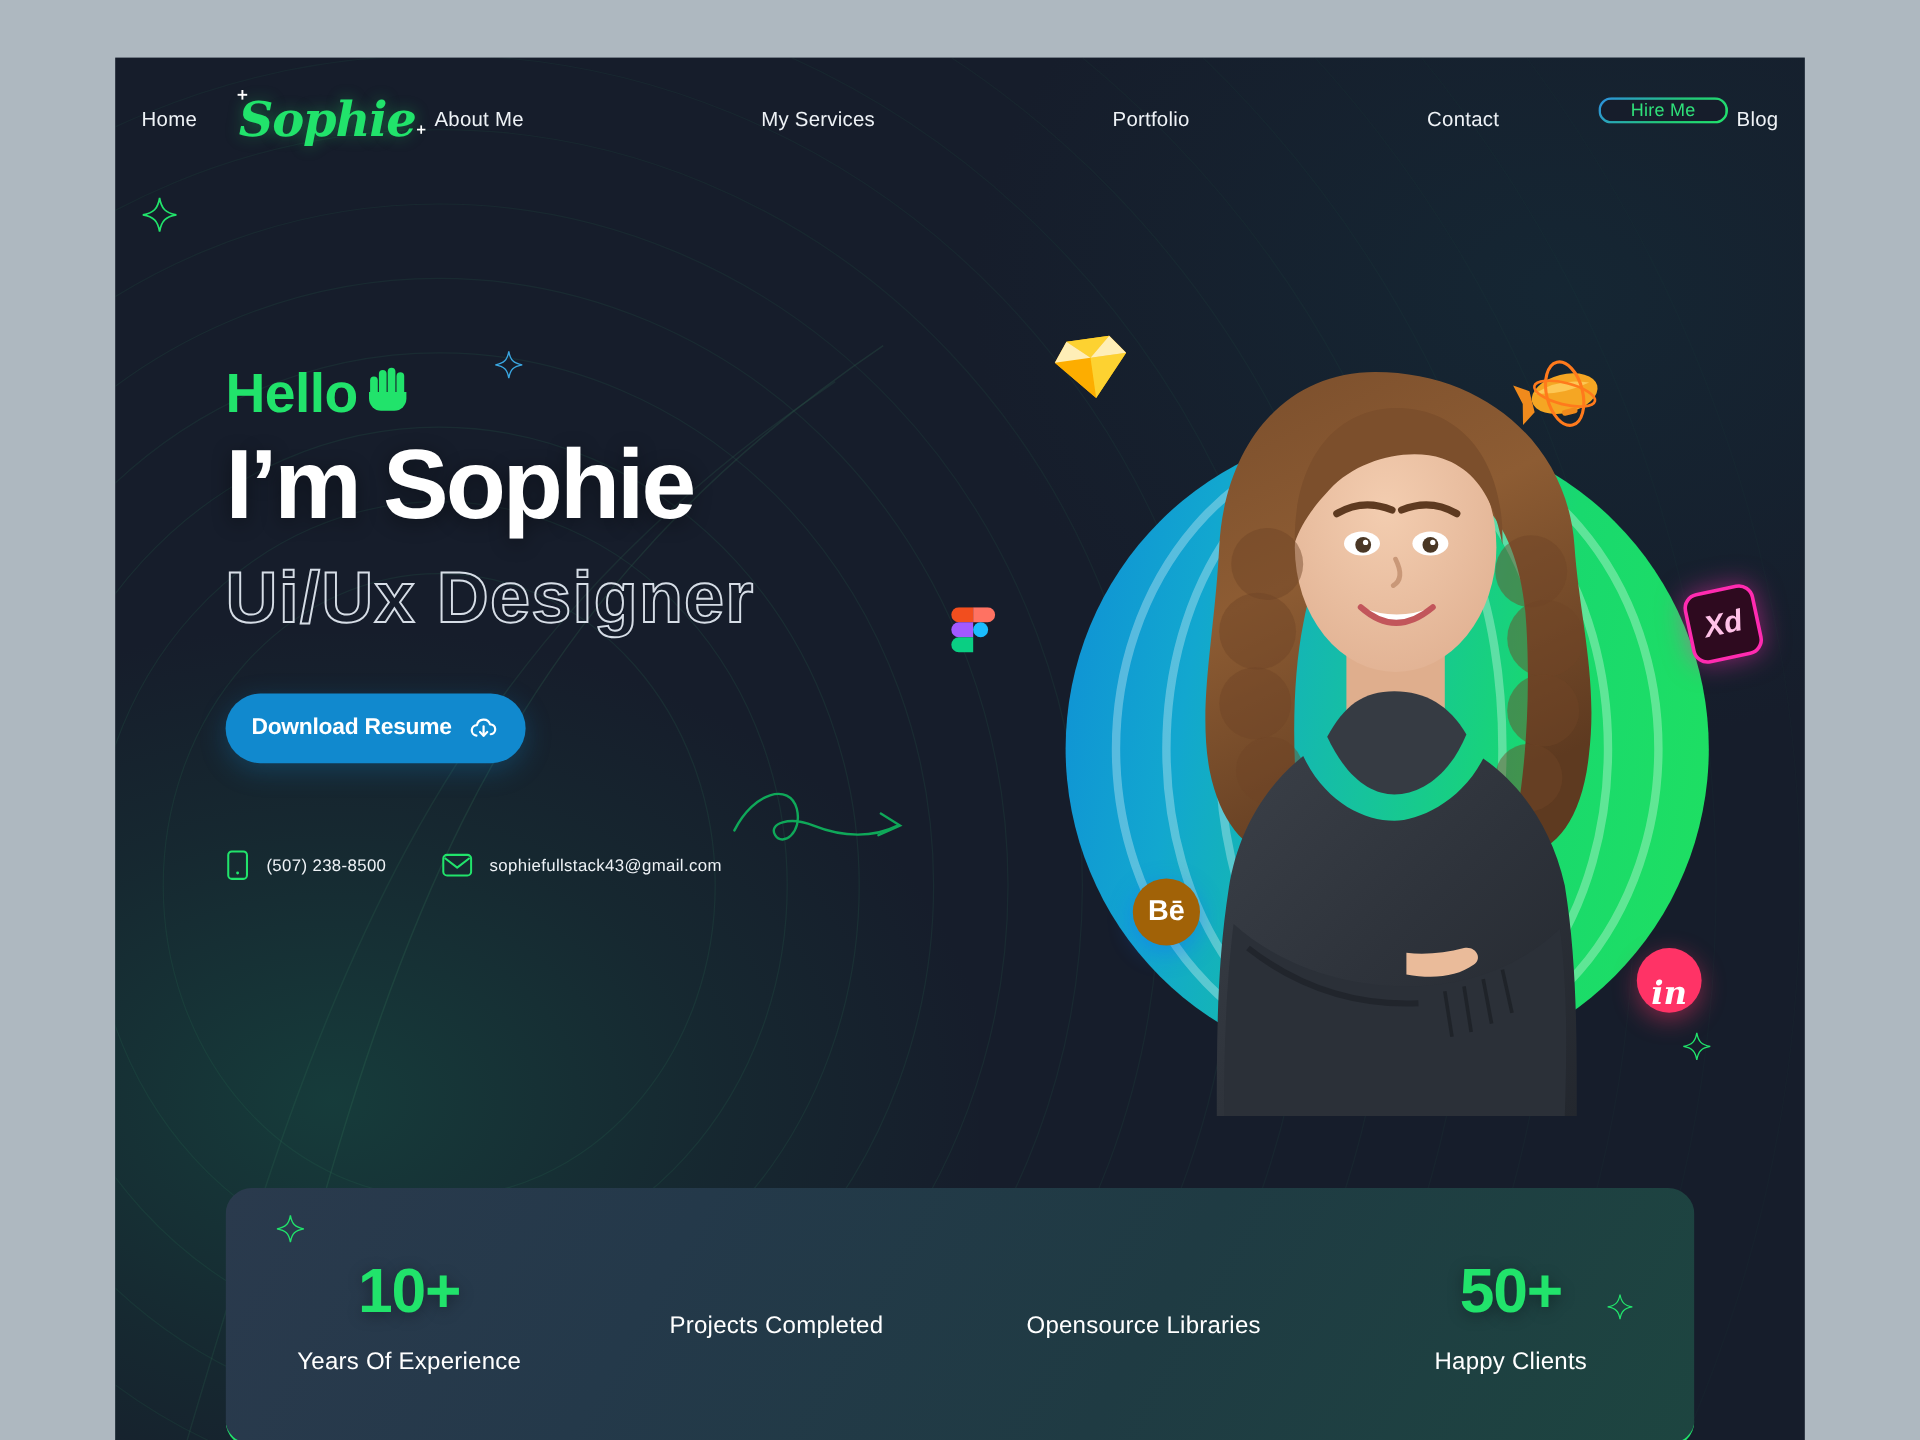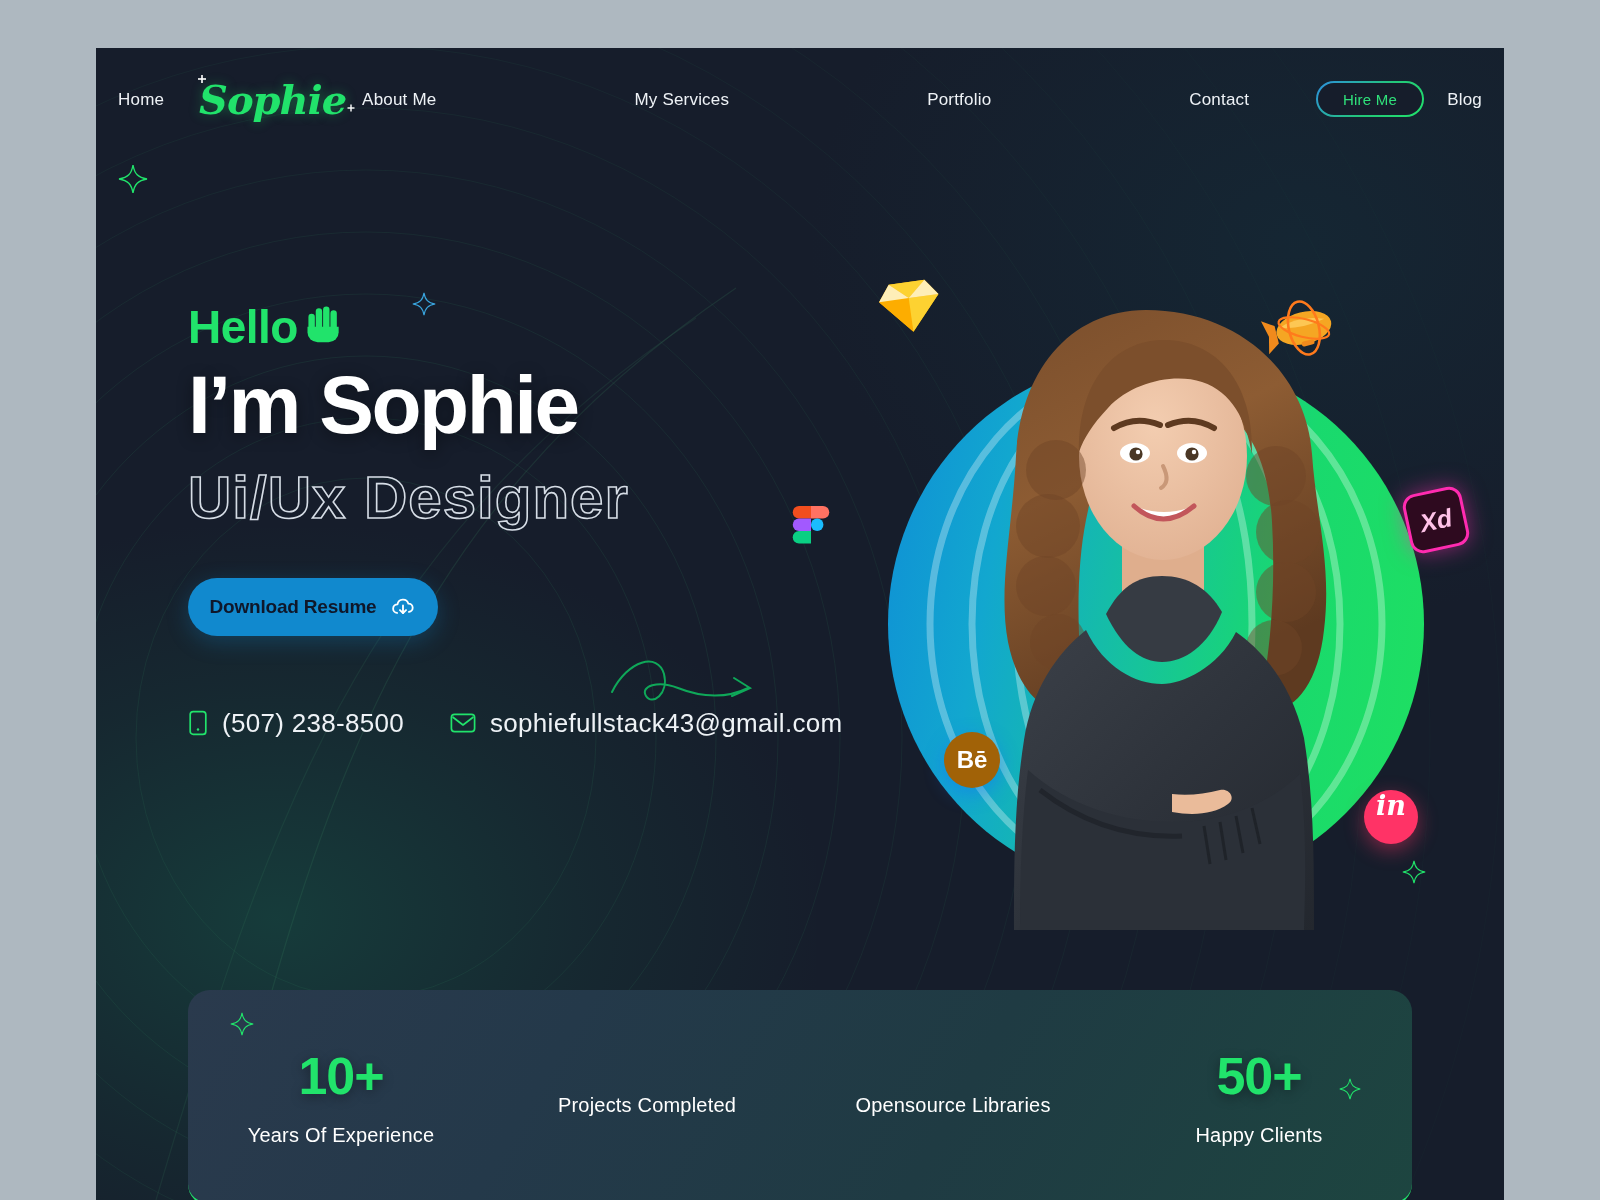--- a/index.html
+++ b/index.html
@@ -57,22 +57,22 @@
   .logo-spark::after  { left:0; top:4px; width:10px; height:2px; }
 
   .nav { position:absolute; left:0; right:0; top:0; height:104px;
          display:flex; align-items:center; justify-content:space-between; gap:0; }
   .nav a {
     color:#eef2f6; font-size:17px; text-decoration:none;
     padding:8px 22px; letter-spacing:.2px; white-space:nowrap;
   }
 
   .hire-btn {
-    position:absolute; right:80px; top:33px;
-    width:108px; height:36px; border-radius:20px;
+    position:absolute; right:64px; top:33px;
+    width:108px; height:22px; border-radius:20px;
     display:flex; align-items:center; justify-content:center;
     color:#2fe07a; font-size:15px; letter-spacing:.2px;
     background:linear-gradient(#161d2b,#161d2b) padding-box,
                linear-gradient(135deg,#2d8fe0 0%, #23c679 55%, #21e36b 100%) border-box;
     border:2px solid transparent;
     cursor:pointer;
   }
 
   
   .hero-left { position:absolute; left:92px; top:252px; width:640px; z-index:15; }
@@ -94,31 +94,31 @@
     font-size:60px; font-weight:700; letter-spacing:1px;
     color:transparent;
     -webkit-text-stroke:1.6px #d6dde6;
   }
 
   .dl-btn {
     margin-top:46px;
     width:250px; height:58px; border-radius:29px;
     background:#1189ce;
     display:flex; align-items:center; justify-content:center; gap:14px;
-    color:#0f172a; font-size:19px; font-weight:700; letter-spacing:-.2px;
+    color:#ffffff; font-size:19px; font-weight:700; letter-spacing:-.2px;
     cursor:pointer; border:none;
     box-shadow:0 6px 22px rgba(17,137,206,.28);
   }
 
   .contact-row {
     margin-top:72px; display:flex; align-items:center; gap:46px;
   }
   .contact-item { display:flex; align-items:center; gap:14px; }
   .contact-item span {
-    color:#eef2f6; font-size:26px; letter-spacing:.3px; white-space:nowrap;
+    color:#eef2f6; font-size:14px; letter-spacing:.3px; white-space:nowrap;
   }
 
   
   .hero-right {
     position:absolute; left:744px; top:256px;
     width:608px; height:608px; z-index:10;
   }
   .circle {
     position:absolute; left:48px; top:52px;
     width:536px; height:536px; border-radius:50%;
@@ -132,21 +132,21 @@
   .badge { position:absolute; }
 
   .badge-behance {
     left:104px; top:428px; width:56px; height:56px; border-radius:50%;
     background:#a16207; display:flex; align-items:center; justify-content:center;
     color:#fff; font-size:24px; font-weight:700;
     box-shadow:0 6px 20px rgba(23,105,255,.45);
   }
   .badge-invision {
     left:524px; top:486px; width:54px; height:54px; border-radius:50%;
-    background:#ff3366; display:flex; align-items:flex-start; justify-content:center;
+    background:#ff3366; display:flex; align-items:flex-end; justify-content:center;
     color:#fff; font-size:27px; font-weight:700; font-style:italic;
     font-family:"DejaVu Serif", serif;
     box-shadow:0 6px 20px rgba(255,51,102,.45);
   }
   .badge-xd {
     left:566px; top:186px; width:60px; height:60px; border-radius:13px;
     background:#2e0a1f; border:3px solid #ff2bb0;
     display:flex; align-items:center; justify-content:center;
     color:#ffc2e8; font-size:25px; font-weight:700; font-style:italic;
     transform:rotate(-12deg);

